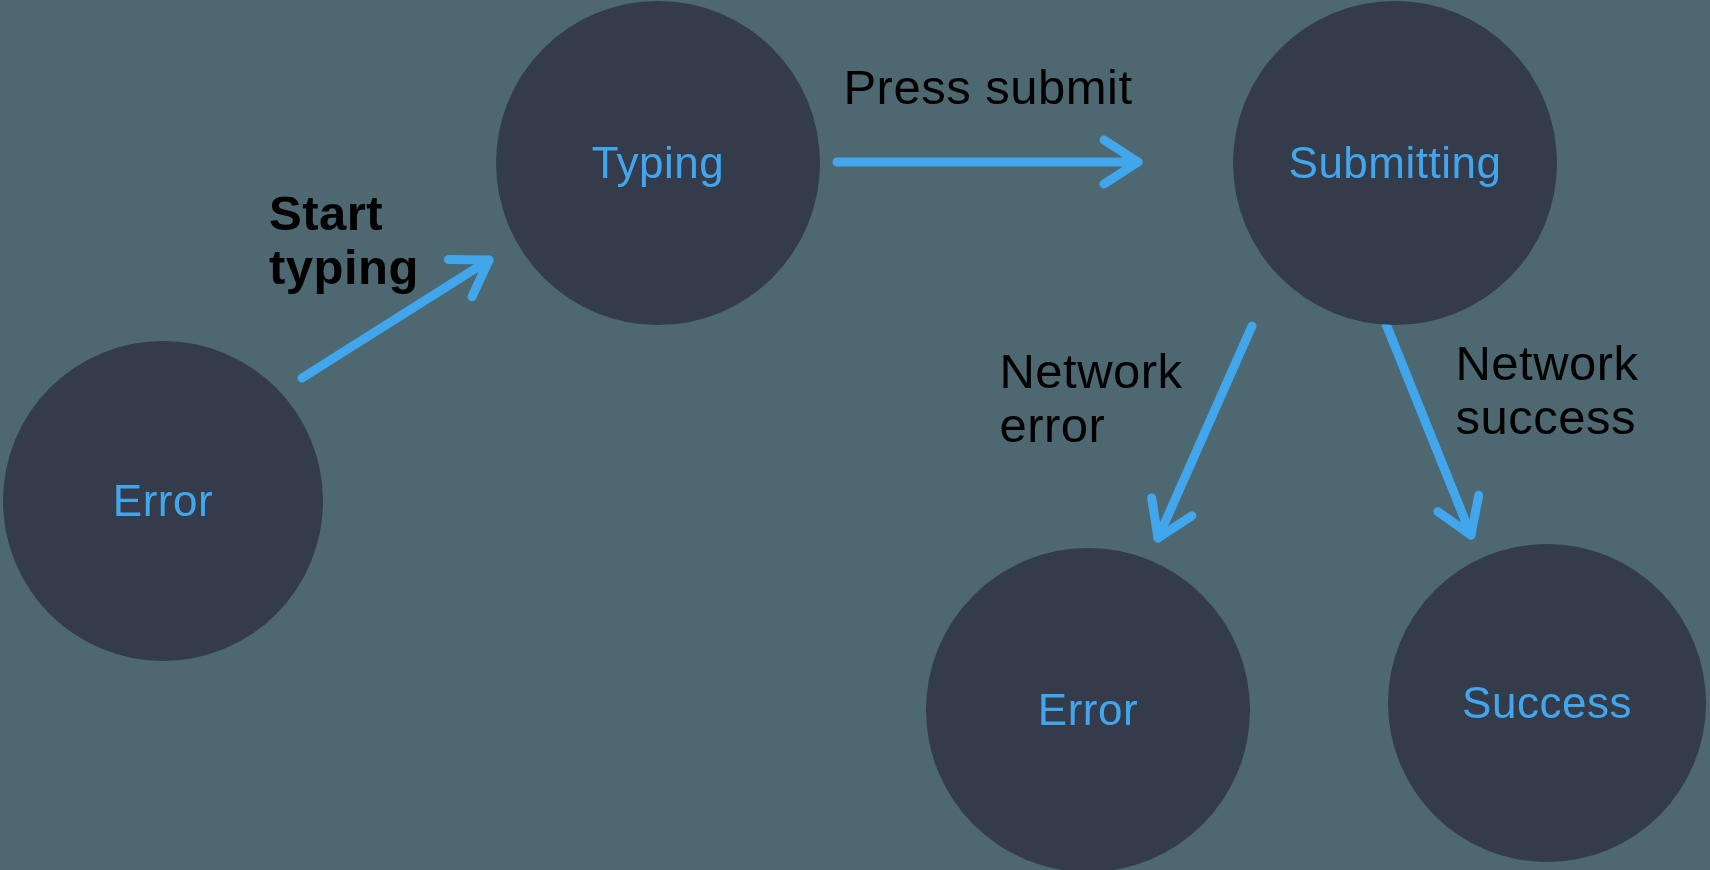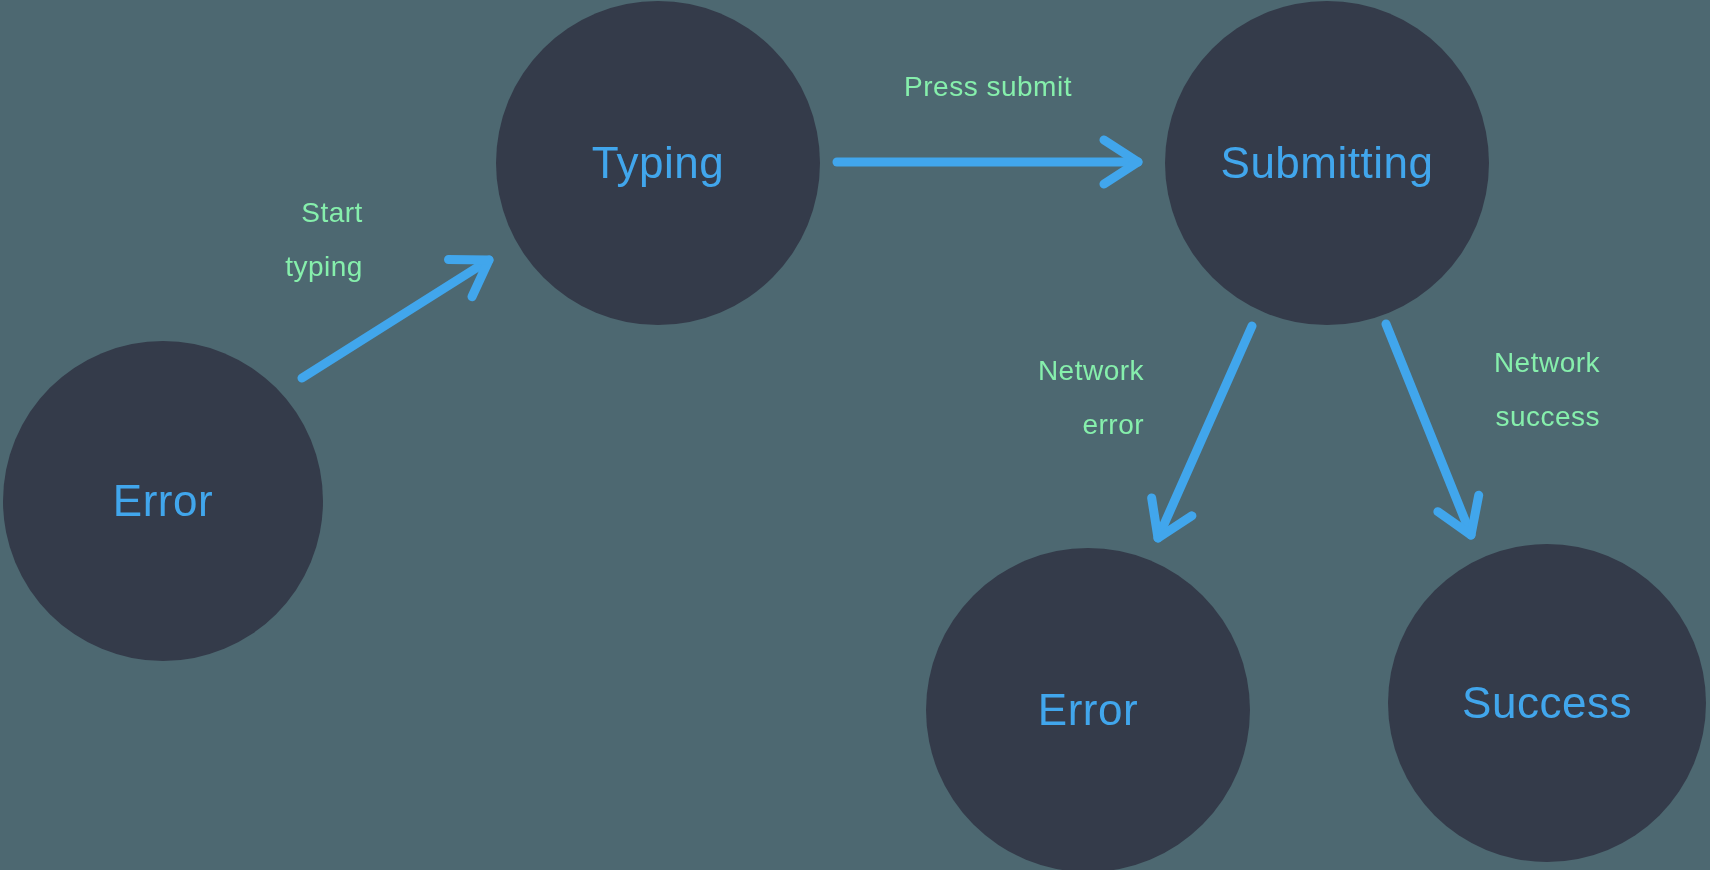--- a/index.html
+++ b/index.html
@@ -32,35 +32,35 @@
     justify-content: center;
   }
   .state-label {
     color: #41a6ec;
     font-size: 44px;
     letter-spacing: 0.5px;
     white-space: nowrap;
   }
   .state-empty      { left: 3px;    top: 341px; width: 320px; height: 320px; }
   .state-typing     { left: 496px;  top: 1px;   width: 324px; height: 324px; }
-  .state-submitting { left: 1165px; top: 1px;   width: 324px; height: 324px; }
+  .state-submitting { left: 1233px; top: 1px;   width: 324px; height: 324px; }
   .state-error      { left: 926px;  top: 548px; width: 324px; height: 324px; }
   .state-success    { left: 1388px; top: 544px; width: 318px; height: 318px; }
   .edge-label {
     position: absolute;
     transform: translate(-50%, -50%);
-    text-align: right;
-    color: #86efac;
-    font-size: 28px;
+    text-align: left;
+    color: #000000;
+    font-size: 49px;
     line-height: 54px;
     letter-spacing: 0.5px;
     white-space: nowrap;
   }
   .edge-label span { display: block; }
-  .label-start-typing    { left: 324px;  top: 240px; }
+  .label-start-typing    { left: 344px;  top: 240px; font-weight: bold; }
   .label-press-submit    { left: 988px;  top: 87px;  }
   .label-network-error   { left: 1091px; top: 398px; }
   .label-network-success { left: 1547px; top: 390px; }
 </style>
 </head>
 <body>
 
 <div class="canvas">
 
   <svg class="arrows" width="1710" height="870" viewBox="0 0 1710 870" xmlns="http://www.w3.org/2000/svg">

